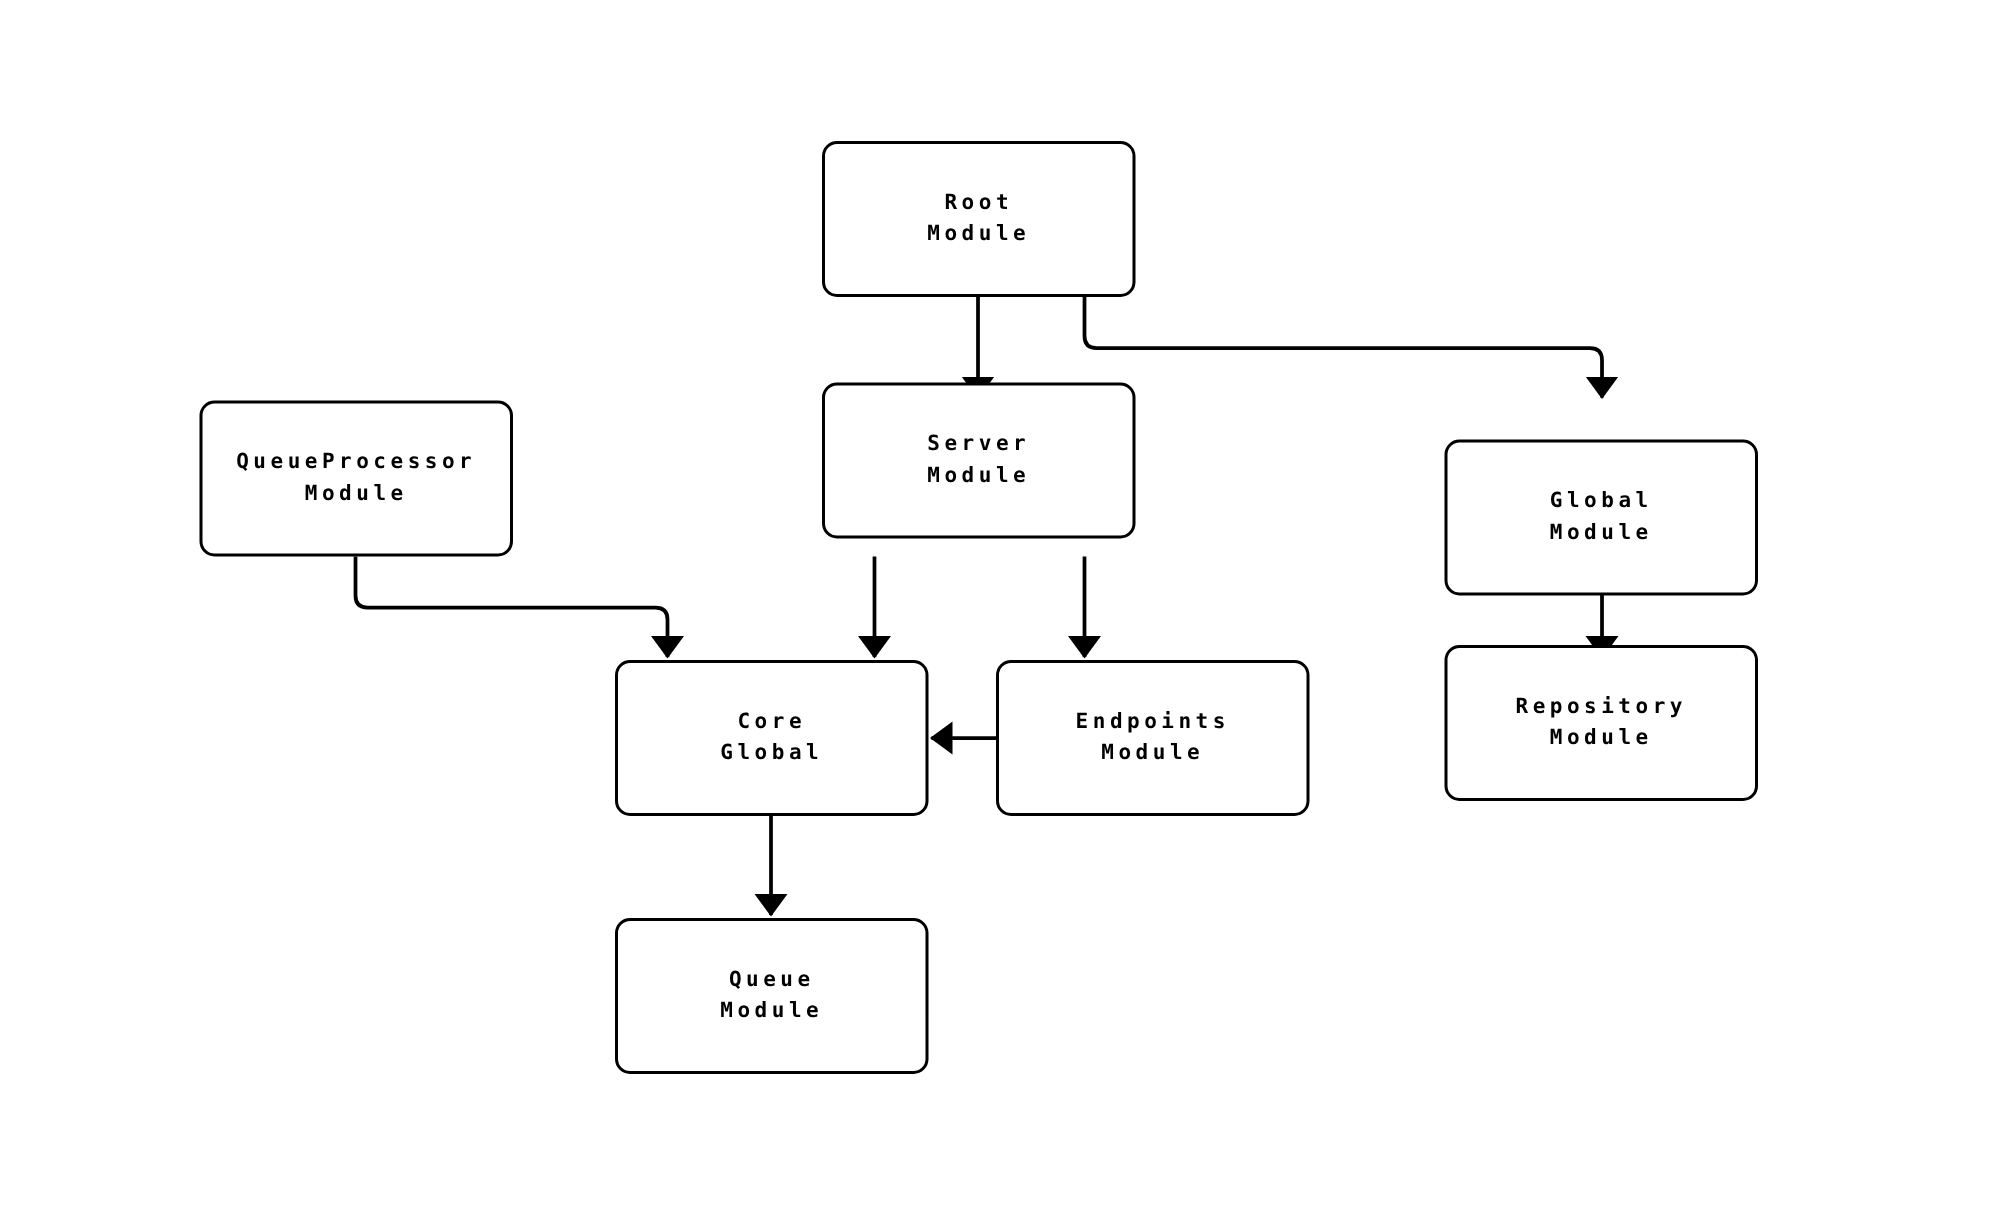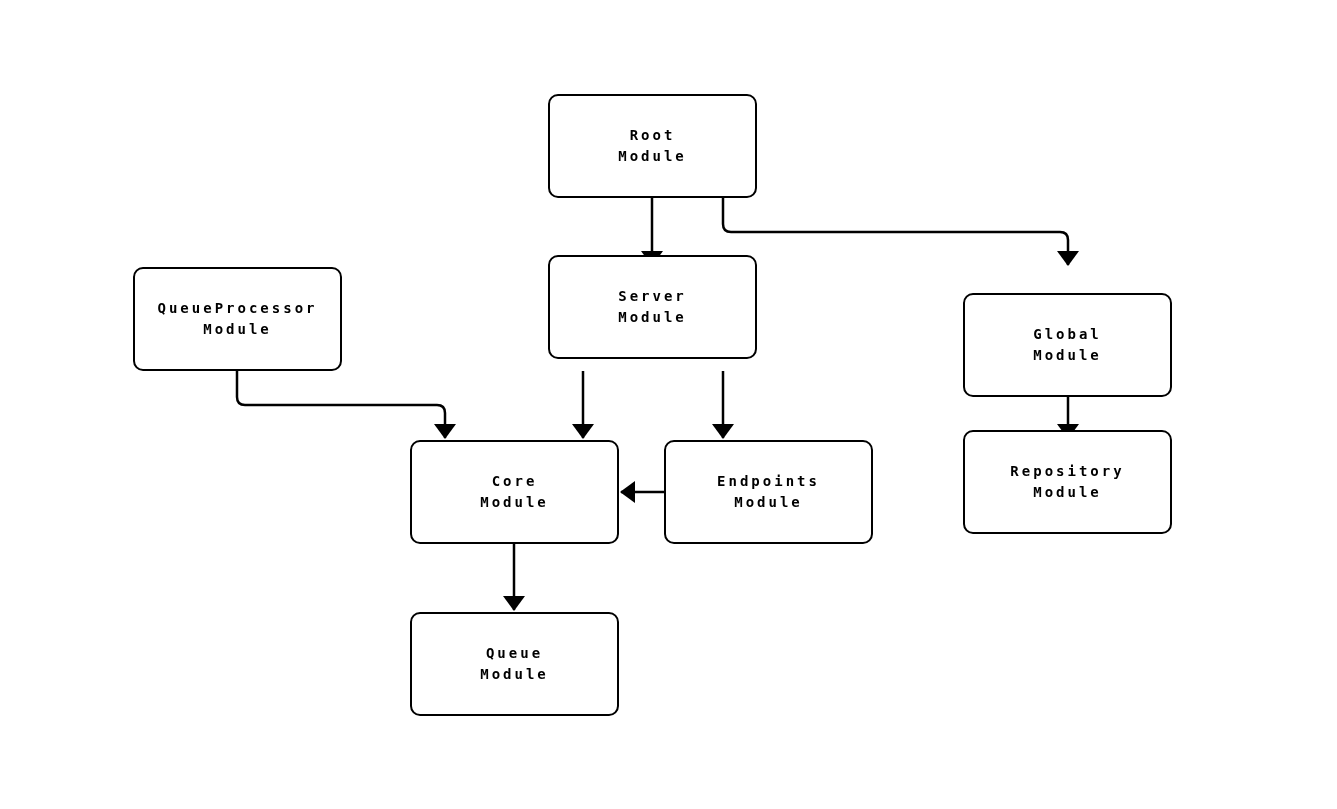--- a/index.html
+++ b/index.html
@@ -95,21 +95,21 @@
 Module</span>
   </div>
 
   <div class="node n-global">
     <span class="node-label">Global
 Module</span>
   </div>
 
   <div class="node n-core">
     <span class="node-label">Core
-Module</span>
+Global</span>
   </div>
 
   <div class="node n-endpoints">
     <span class="node-label">Endpoints
 Module</span>
   </div>
 
   <div class="node n-repository">
     <span class="node-label">Repository
 Module</span>

